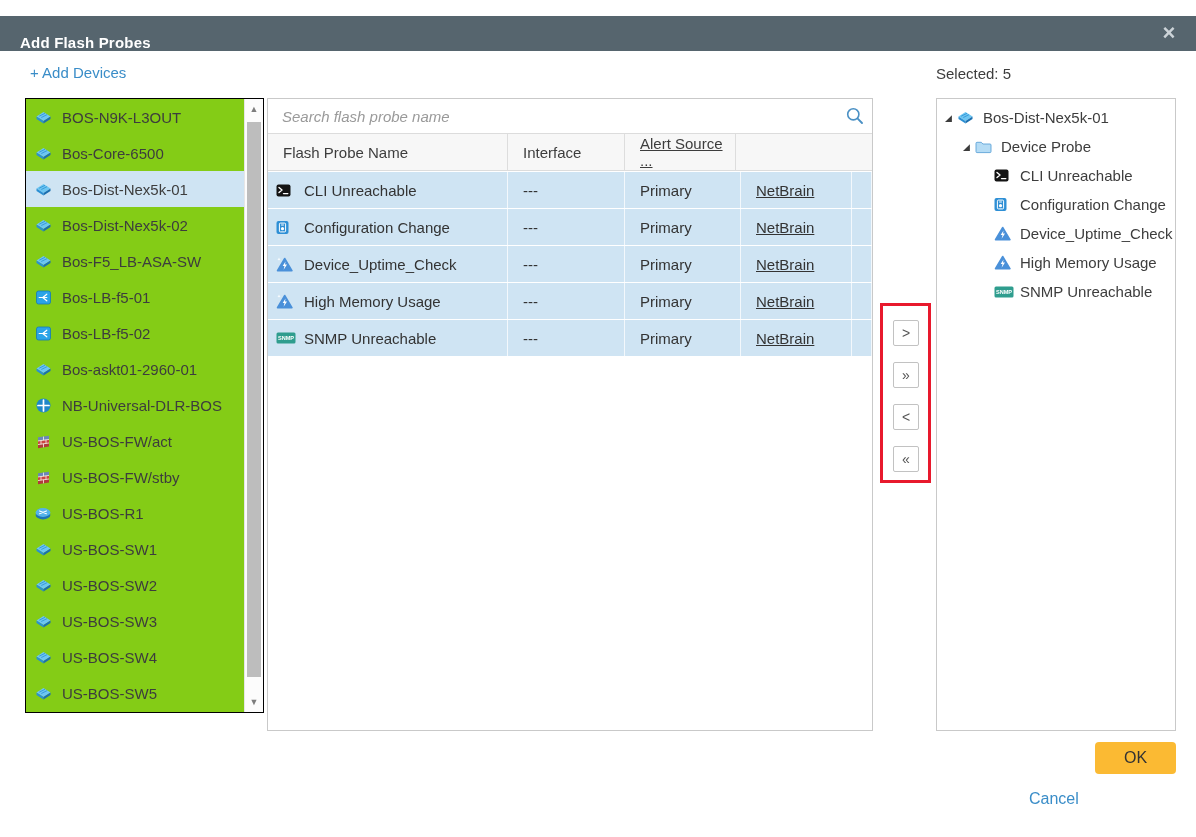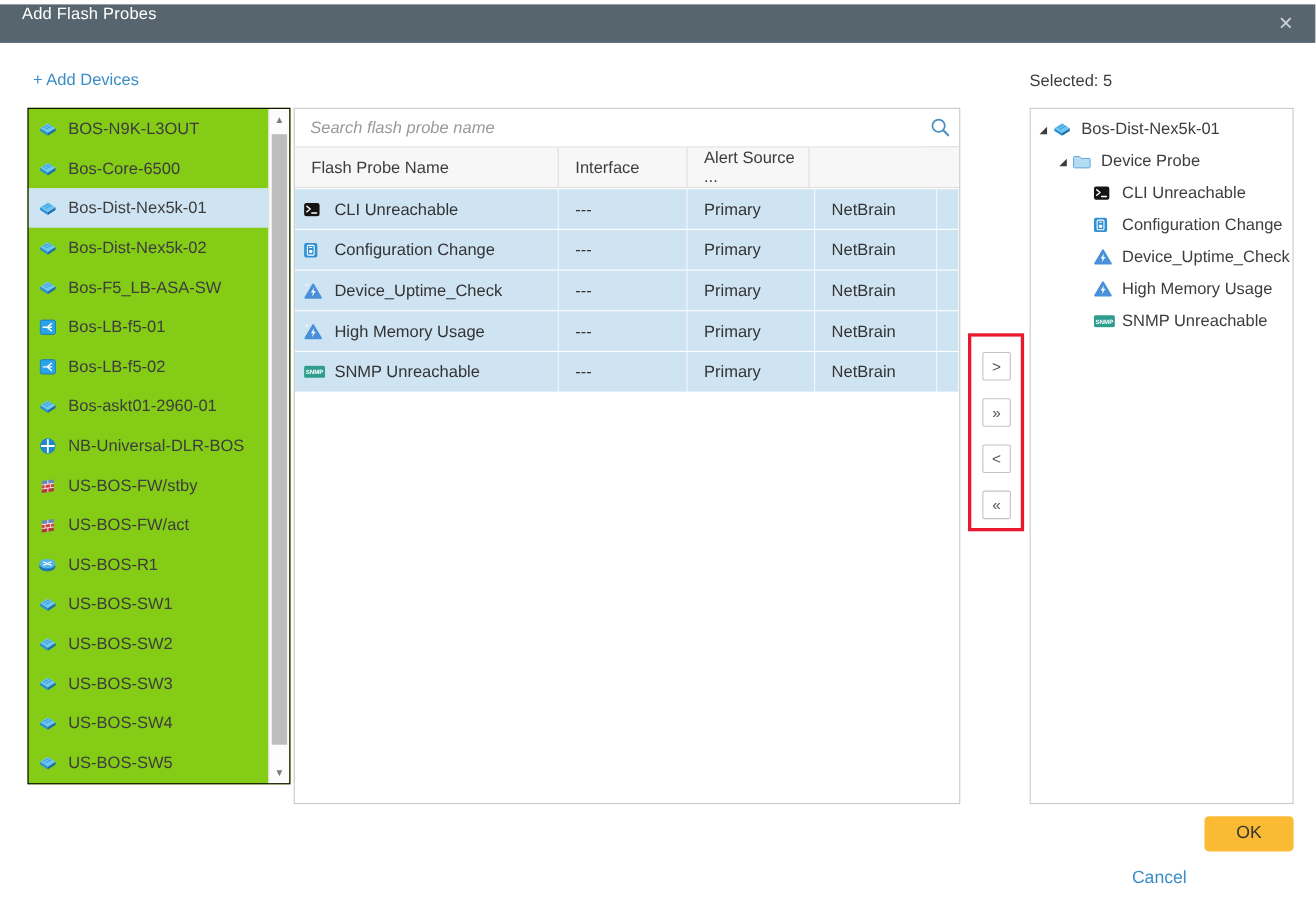--- a/index.html
+++ b/index.html
@@ -1,21 +1,21 @@
 <!DOCTYPE html>
 <html style="--titlebar: #56656e; --accent-blue: #3a8dc8; --selection-blue: #cfe4f3; --ok-yellow: #fbba33; --annotation-red: #e8192d; --snmp-teal: #2f9d8e;"><head>
 <meta charset="utf-8">
 <style>
   * { margin:0; padding:0; box-sizing:border-box; }
   html,body { width:1196px; height:837px; background:#fff; font-family:"Liberation Sans",sans-serif; position:relative; overflow:hidden; }
 
   .dialog { position:absolute; inset:0; background:#fff; }
 
   
-  .titlebar { position:absolute; left:0; top:4px; width:1196px; height:35px; background:var(--titlebar,#56656e); display:flex; align-items:flex-start; }
+  .titlebar { position:absolute; left:0; top:16px; width:1196px; height:35px; background:var(--titlebar,#56656e); display:flex; align-items:flex-end;font-weight:bold; }
   .titlebar .title { color:#fff; font-size:15px; margin-left:20px; letter-spacing:.2px; }
   .titlebar .close { position:absolute; right:12px; top:0; width:30px; height:35px; color:#ccd3d8; font-size:22px; line-height:33px; text-align:center; cursor:pointer; }
 
   
   .add-devices { position:absolute; left:30px; top:64px; font-size:15px; color:var(--accent-blue,#3a8dc8); cursor:pointer; text-decoration:none; }
 
   
   .device-panel { position:absolute; left:25px; top:98px; width:239px; height:615px; border:1px solid #000000; background:#84cc16; overflow:hidden; }
   .device-list { position:absolute; left:0; top:0; right:19px; bottom:0; overflow:hidden; }
   .dev-item { height:36px; display:flex; align-items:center; padding-left:8px; cursor:pointer; }
@@ -30,21 +30,21 @@
 
   
   .probe-panel { position:absolute; left:267px; top:98px; width:606px; height:633px; border:1px solid #c9c9c9; background:#fff; overflow:hidden; }
   .search-row { position:relative; height:35px; border-bottom:1px solid #dcdcdc; display:flex; align-items:center; }
   .search-input { flex:1; border:none; outline:none; height:100%; padding-left:14px; font-family:Liberation Sans, sans-serif; font-size:15px; color:#555; }
   .search-input::placeholder { color:#9a9a9a; font-style:italic; }
   .search-icon { width:34px; display:flex; align-items:center; justify-content:center; cursor:pointer; }
 
   .table-header { display:flex; height:37px; background:#f7f7f7; border-bottom:1px solid #dcdcdc; align-items:stretch; font-size:15px; color:#3d3d3d; }
   .th { display:flex; align-items:center; padding-left:15px; border-right:1px solid #ddd; cursor:pointer; }
-  .col-name { width:240px; } .col-if { width:117px; } .col-type { width:116px; } .col-src { width:111px; }
+  .col-name { width:240px; } .col-if { width:117px; } .col-type { width:116px; } .col-src { width:111px;text-decoration:underline; }
   .col-spacer { flex:1; border-right:none; padding:0; }
 
   .table-body { padding-top:1px; }
   .trow { display:flex; height:36px; margin-bottom:1px; background:var(--selection-blue,#cfe4f3); align-items:stretch; font-size:15px; color:#333; cursor:pointer; }
   .td { display:flex; align-items:center; padding-left:15px; border-right:1px solid rgba(255,255,255,.75); }
   .td.col-name { padding-left:8px; }
   .td .icon { width:22px; display:inline-flex; align-items:center; justify-content:flex-start; margin-right:6px; flex:0 0 22px; }
 
   
   .red-annotation { position:absolute; left:880px; top:303px; width:51px; height:180px; border:3px solid var(--annotation-red,#e8192d); pointer-events:none; }
@@ -178,34 +178,34 @@
           <span class="icon">
             <svg width="13" height="16" viewBox="0 0 13 16">
               <g transform="skewY(-8) translate(0,2)">
                 <rect x="1" y="2.5" width="11" height="3.6" fill="#6b86b8"></rect>
                 <rect x="1" y="6.1" width="11" height="3.6" fill="#cc4444"></rect>
                 <rect x="1" y="9.7" width="11" height="3.6" fill="#b23a3a"></rect>
                 <path d="M1 6.1 H12 M1 9.7 H12 M6.5 2.5 V6.1 M4 6.1 V9.7 M9 6.1 V9.7 M6.5 9.7 V13.3" stroke="#fff" stroke-width="0.7"></path>
               </g>
             </svg>
           </span>
-          <span class="dev-label">US-BOS-FW/stby</span>
+          <span class="dev-label">US-BOS-FW/act</span>
         </div>
         <div class="dev-item">
           <span class="icon">
             <svg width="13" height="16" viewBox="0 0 13 16">
               <g transform="skewY(-8) translate(0,2)">
                 <rect x="1" y="2.5" width="11" height="3.6" fill="#6b86b8"></rect>
                 <rect x="1" y="6.1" width="11" height="3.6" fill="#cc4444"></rect>
                 <rect x="1" y="9.7" width="11" height="3.6" fill="#b23a3a"></rect>
                 <path d="M1 6.1 H12 M1 9.7 H12 M6.5 2.5 V6.1 M4 6.1 V9.7 M9 6.1 V9.7 M6.5 9.7 V13.3" stroke="#fff" stroke-width="0.7"></path>
               </g>
             </svg>
           </span>
-          <span class="dev-label">US-BOS-FW/act</span>
+          <span class="dev-label">US-BOS-FW/stby</span>
         </div>
         <div class="dev-item">
           <span class="icon">
             <svg width="16" height="13" viewBox="0 0 16 13">
               <ellipse cx="8" cy="8" rx="7.4" ry="4.4" fill="#1d74b4"></ellipse>
               <ellipse cx="8" cy="5.5" rx="7.4" ry="4.4" fill="#54b3ea"></ellipse>
               <path d="M4.6 6.8 L11.4 3.9 M4.6 3.9 L11.4 6.8" stroke="#fff" stroke-width="1.1" stroke-linecap="round"></path>
             </svg>
           </span>
           <span class="dev-label">US-BOS-R1</span>

